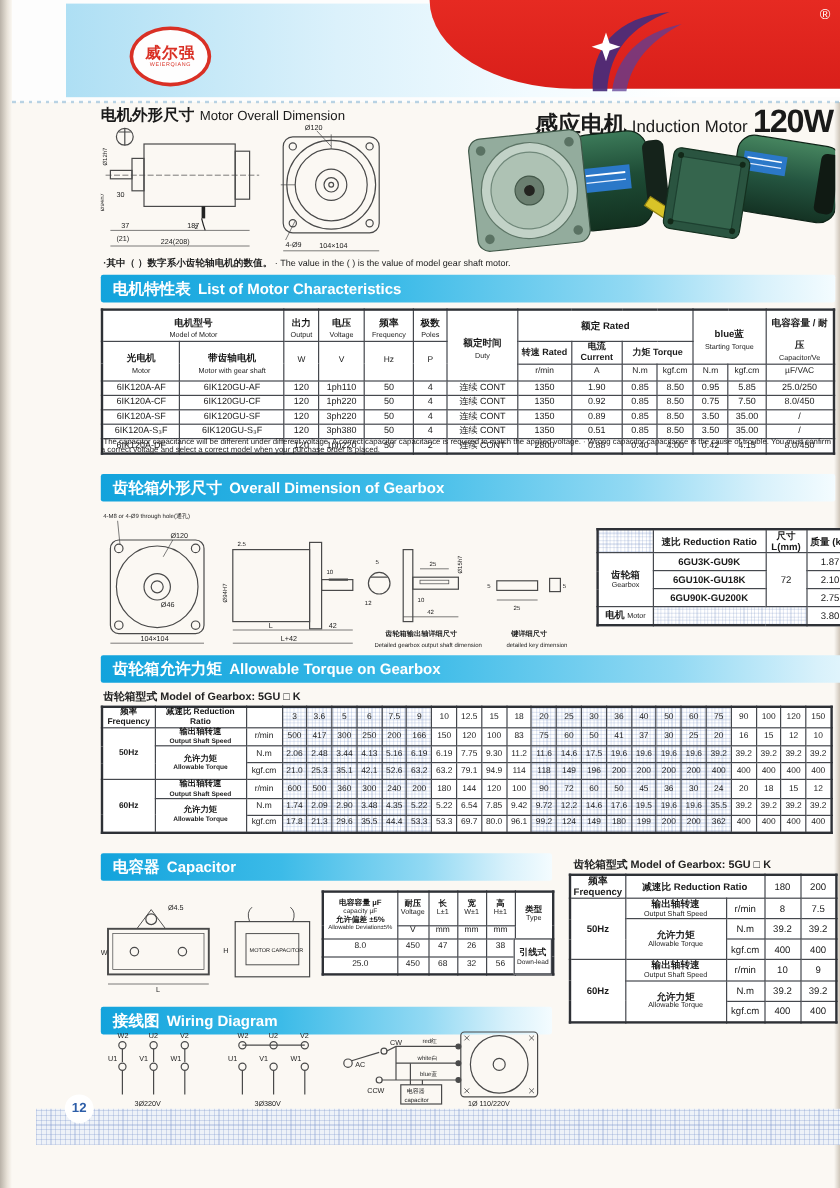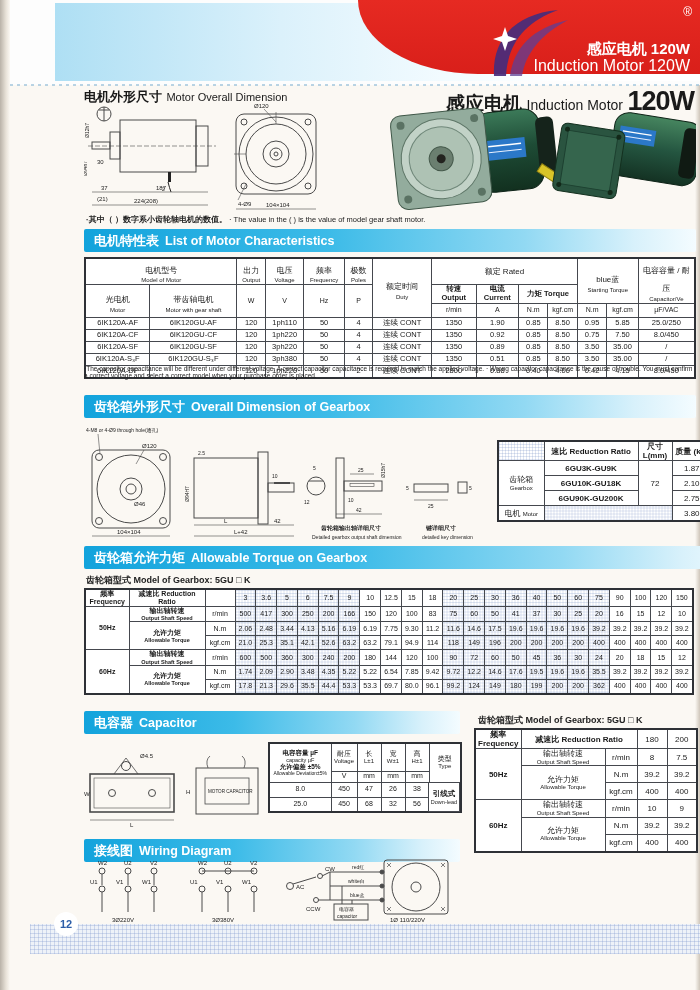--- a/index.html
+++ b/index.html
@@ -33,21 +33,21 @@
   .sec1-heading .cn{font-size:19px;font-weight:bold;}
   .sec1-heading .en{font-size:14px;}
   .sec1-heading .pw{font-size:27px;font-weight:bold;letter-spacing:-1px;}
   .note-line{position:absolute;font-size:7.5px;color:#222;}
   .note-line .cnb{font-weight:bold;font-size:8px;}
 
   
   table{border-collapse:collapse;table-layout:fixed;background:#fff;}
   td,th{border:1px solid #45484e;text-align:center;vertical-align:middle;padding:0 1px;line-height:1.15;font-weight:normal;}
   .tbl{border:2px solid #2e3136;}
-  .cn8{font-size:8px;font-weight:normal;}
+  .cn8{font-size:8px;font-weight:bold;}
   .en6{font-size:6px;color:#222;display:block;}
   .u7{font-size:7px;}
   .v7{font-size:7.5px;}
   .shade,.hatch{background-image:repeating-linear-gradient(0deg,rgba(95,125,185,.20) 0 1px,transparent 1px 3px),repeating-linear-gradient(90deg,rgba(95,125,185,.20) 0 1px,transparent 1px 3px);}
   .char-table td{height:11px;}
   .bold{font-weight:bold;}
   .torque-table td{height:13px;font-size:7px;}
   .torque-table .rl{font-size:7px;font-weight:bold;}
   .torque-table .rl .en6{font-size:5.5px;}
   .gear-table td{height:14px;font-size:8px;}
@@ -70,25 +70,25 @@
 
   <div class="header">
     <div class="header-blue"></div>
     <div class="header-red"></div>
 
     <svg style="position:absolute;left:470px;top:6px;" width="95" height="72" viewBox="0 0 95 72">
       <path d="M14,70 C12,34 34,8 78,4 C46,16 28,36 26,70 Z" fill="#462c7c" opacity="0.92"></path>
       <path d="M30,70 C34,42 52,22 88,14 C62,28 46,46 42,70 Z" fill="#5d3f96" opacity="0.75"></path>
       <path d="M22,30 l3,-9 l3,9 l9,3 l-9,3 l-3,9 l-3,-9 l-9,-3 Z" fill="#ffffff"></path>
     </svg>
+    <div class="logo">
+      <span class="cn">威尔强</span>
+      <span class="en">WEIERQIANG</span>
+    </div>
     <div class="reg">®</div>
-    <div class="hdr-prod">
-      <div class="cn">感应电机 120W</div>
-      <div class="en">Induction Motor 120W</div>
-    </div>
   </div>
   <div class="dotline"></div>
 
   <div class="sec-title" style="left:84px;top:88px;">
     <span class="cn">电机外形尺寸</span>
     <span class="en">Motor Overall Dimension</span>
   </div>
   <div class="sec1-heading">
     <span class="cn">感应电机</span>
     <span class="en">Induction Motor</span>
@@ -228,21 +228,21 @@
       <td colspan="2" rowspan="2"><span class="cn8">blue蓝</span><span class="en6">Starting Torque</span></td>
       <td rowspan="2"><span class="cn8">电容容量 / 耐压</span><span class="en6">Capacitor/Ve</span></td>
     </tr>
     <tr style="height:17px">
       <td rowspan="2"><span class="cn8">光电机</span><span class="en6">Motor</span></td>
       <td rowspan="2"><span class="cn8">带齿轴电机</span><span class="en6">Motor with gear shaft</span></td>
       <td rowspan="2" class="u7">W</td>
       <td rowspan="2" class="u7">V</td>
       <td rowspan="2" class="u7">Hz</td>
       <td rowspan="2" class="u7">P</td>
-      <td class="v7 bold">转速 Output</td>
+      <td class="v7 bold">转速 Rated</td>
       <td class="v7 bold">电流 Current</td>
       <td colspan="2" class="v7 bold">力矩 Torque</td>
     </tr>
     <tr style="height:14px">
       <td class="u7">r/min</td>
       <td class="u7">A</td>
       <td class="u7">N.m</td>
       <td class="u7">kgf.cm</td>
       <td class="u7">N.m</td>
       <td class="u7">kgf.cm</td>

